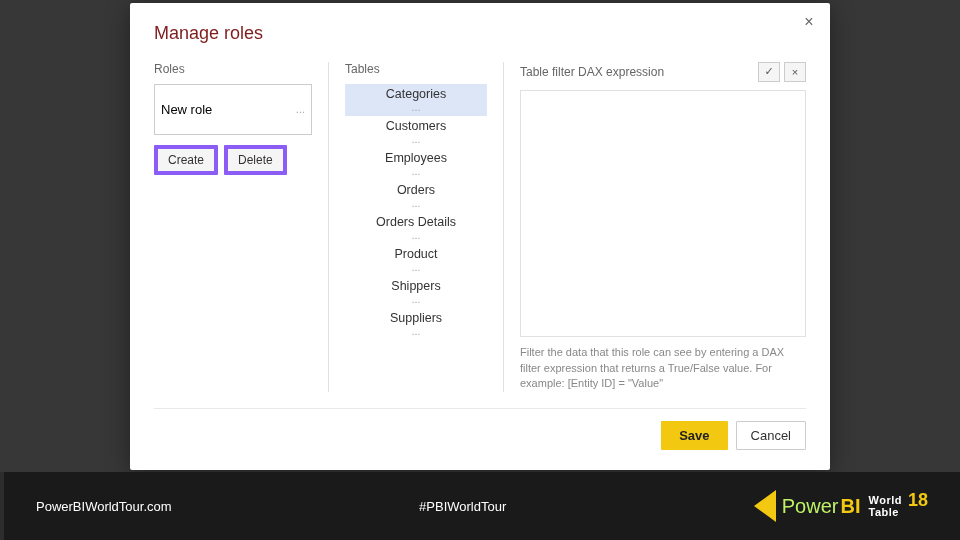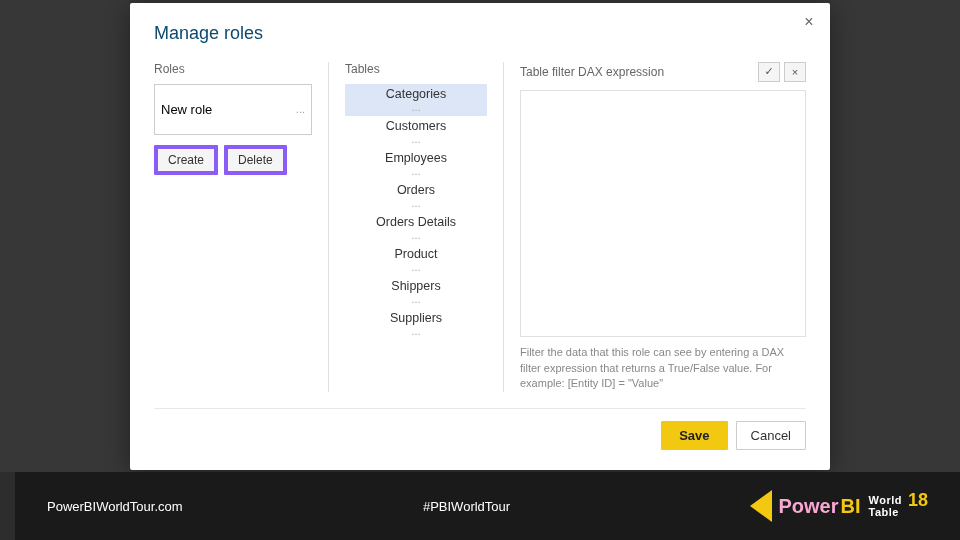--- a/index.html
+++ b/index.html
@@ -17,21 +17,21 @@
     .bg {
       position: absolute;
       inset: 0;
       background: #2d2d2d;
     }
 
     
     .footer {
       position: absolute;
       bottom: 0;
-      left: 15px;
+      left: 4px;
       right: 0;
       height: 68px;
       background: #1a1a1a;
       display: flex;
       align-items: center;
       justify-content: space-between;
       padding: 0 32px;
       z-index: 10;
     }
     .footer-left {
@@ -91,21 +91,21 @@
       cursor: pointer;
       display: flex;
       align-items: center;
       justify-content: center;
       color: #666;
       font-size: 16px;
     }
     .dialog-title {
       font-size: 18px;
       font-weight: 400;
-      color: #0c4a6e;
+      color: #7f1d1d;
       margin-bottom: 18px;
     }
 
     
     .dialog-body {
       display: flex;
       gap: 0;
       min-height: 330px;
     }
 
@@ -344,21 +344,21 @@
   </div>
 </div>
 
 <div class="footer">
   <span class="footer-left">PowerBIWorldTour.com</span>
   <span class="footer-center">#PBIWorldTour</span>
   <div class="footer-right">
     <div class="powerbi-logo">
       <div class="logo-triangle"></div>
       <div style="display:flex; flex-direction:row; align-items:flex-end; gap:2px;">
-        <span style="color:#f9a8d4; font-size:20px; font-weight:700;">Power</span>
+        <span style="color:#bef264; font-size:20px; font-weight:400;">Power</span>
         <span style="color:#f2c811; font-size:20px; font-weight:700;">BI</span>
       </div>
       <div style="display:flex; flex-direction:column; justify-content:center; margin-left:2px;">
         <span style="color:#fff; font-size:11px; font-weight:600; letter-spacing:0.5px; line-height:1.1;">World</span>
         <span style="color:#fff; font-size:11px; font-weight:600; letter-spacing:0.5px; line-height:1.1;">Table</span>
       </div>
       <span style="color:#f2c811; font-size:18px; font-weight:700; align-self:flex-start;">18</span>
     </div>
   </div>
 </div>

